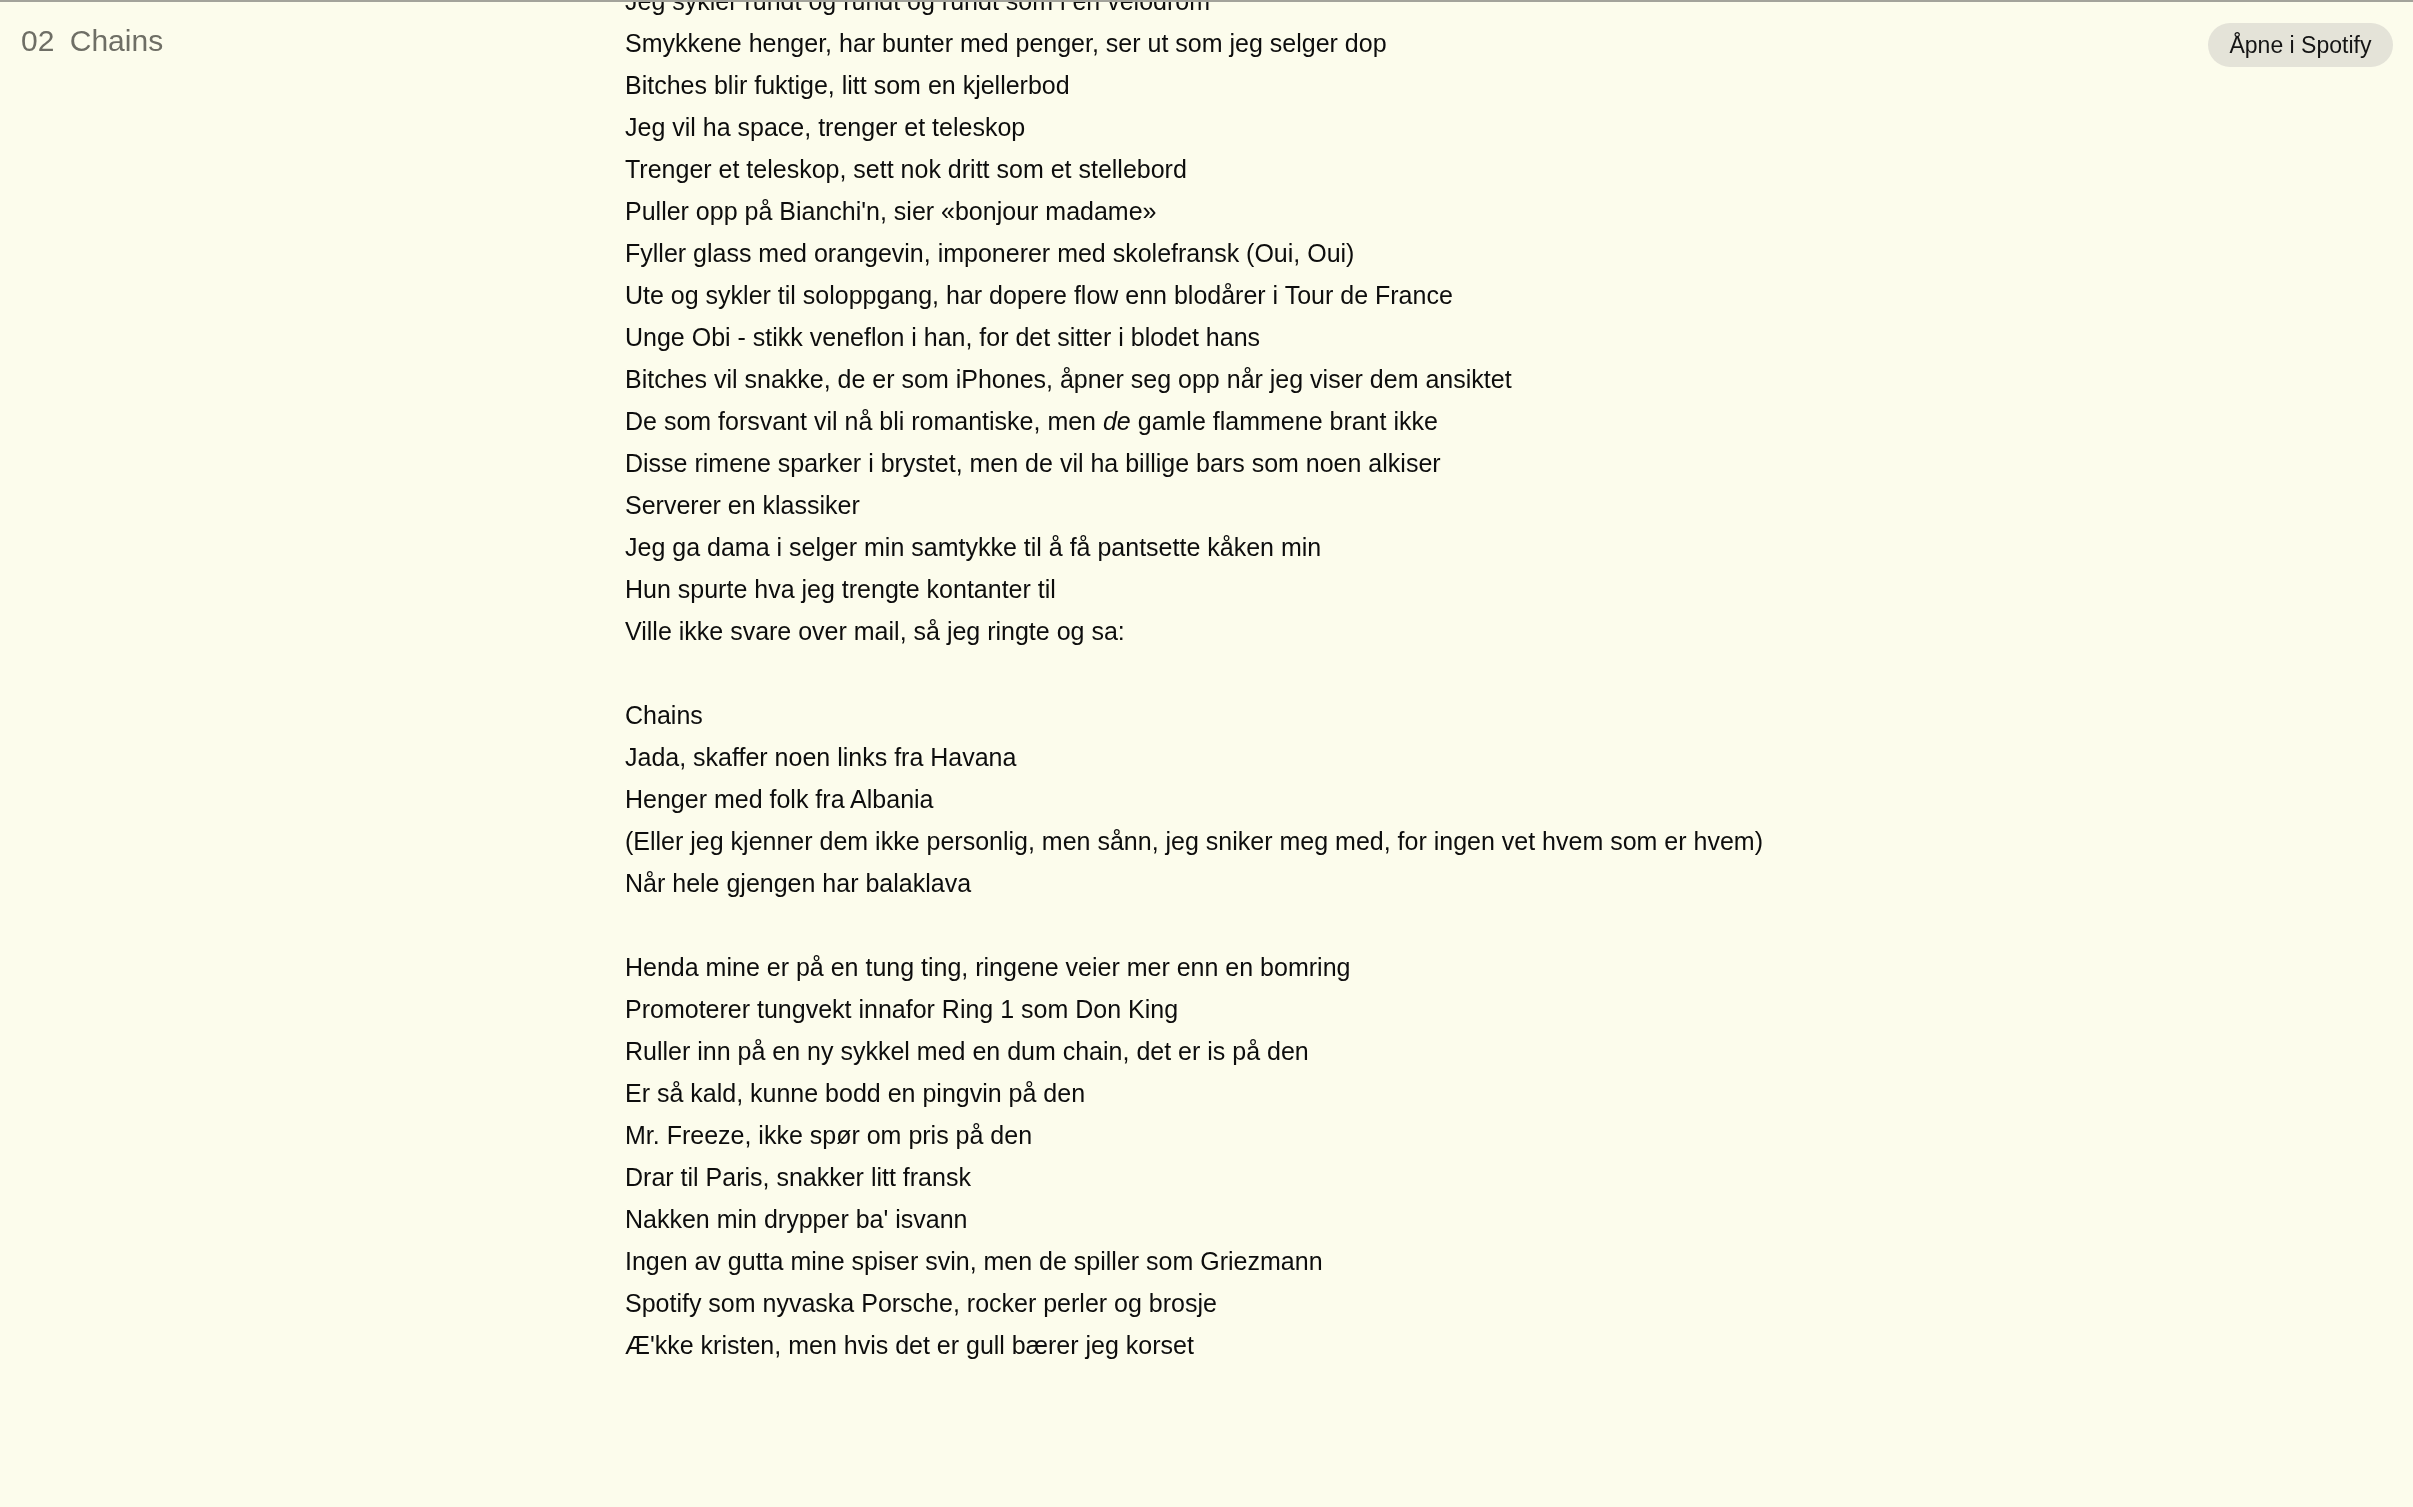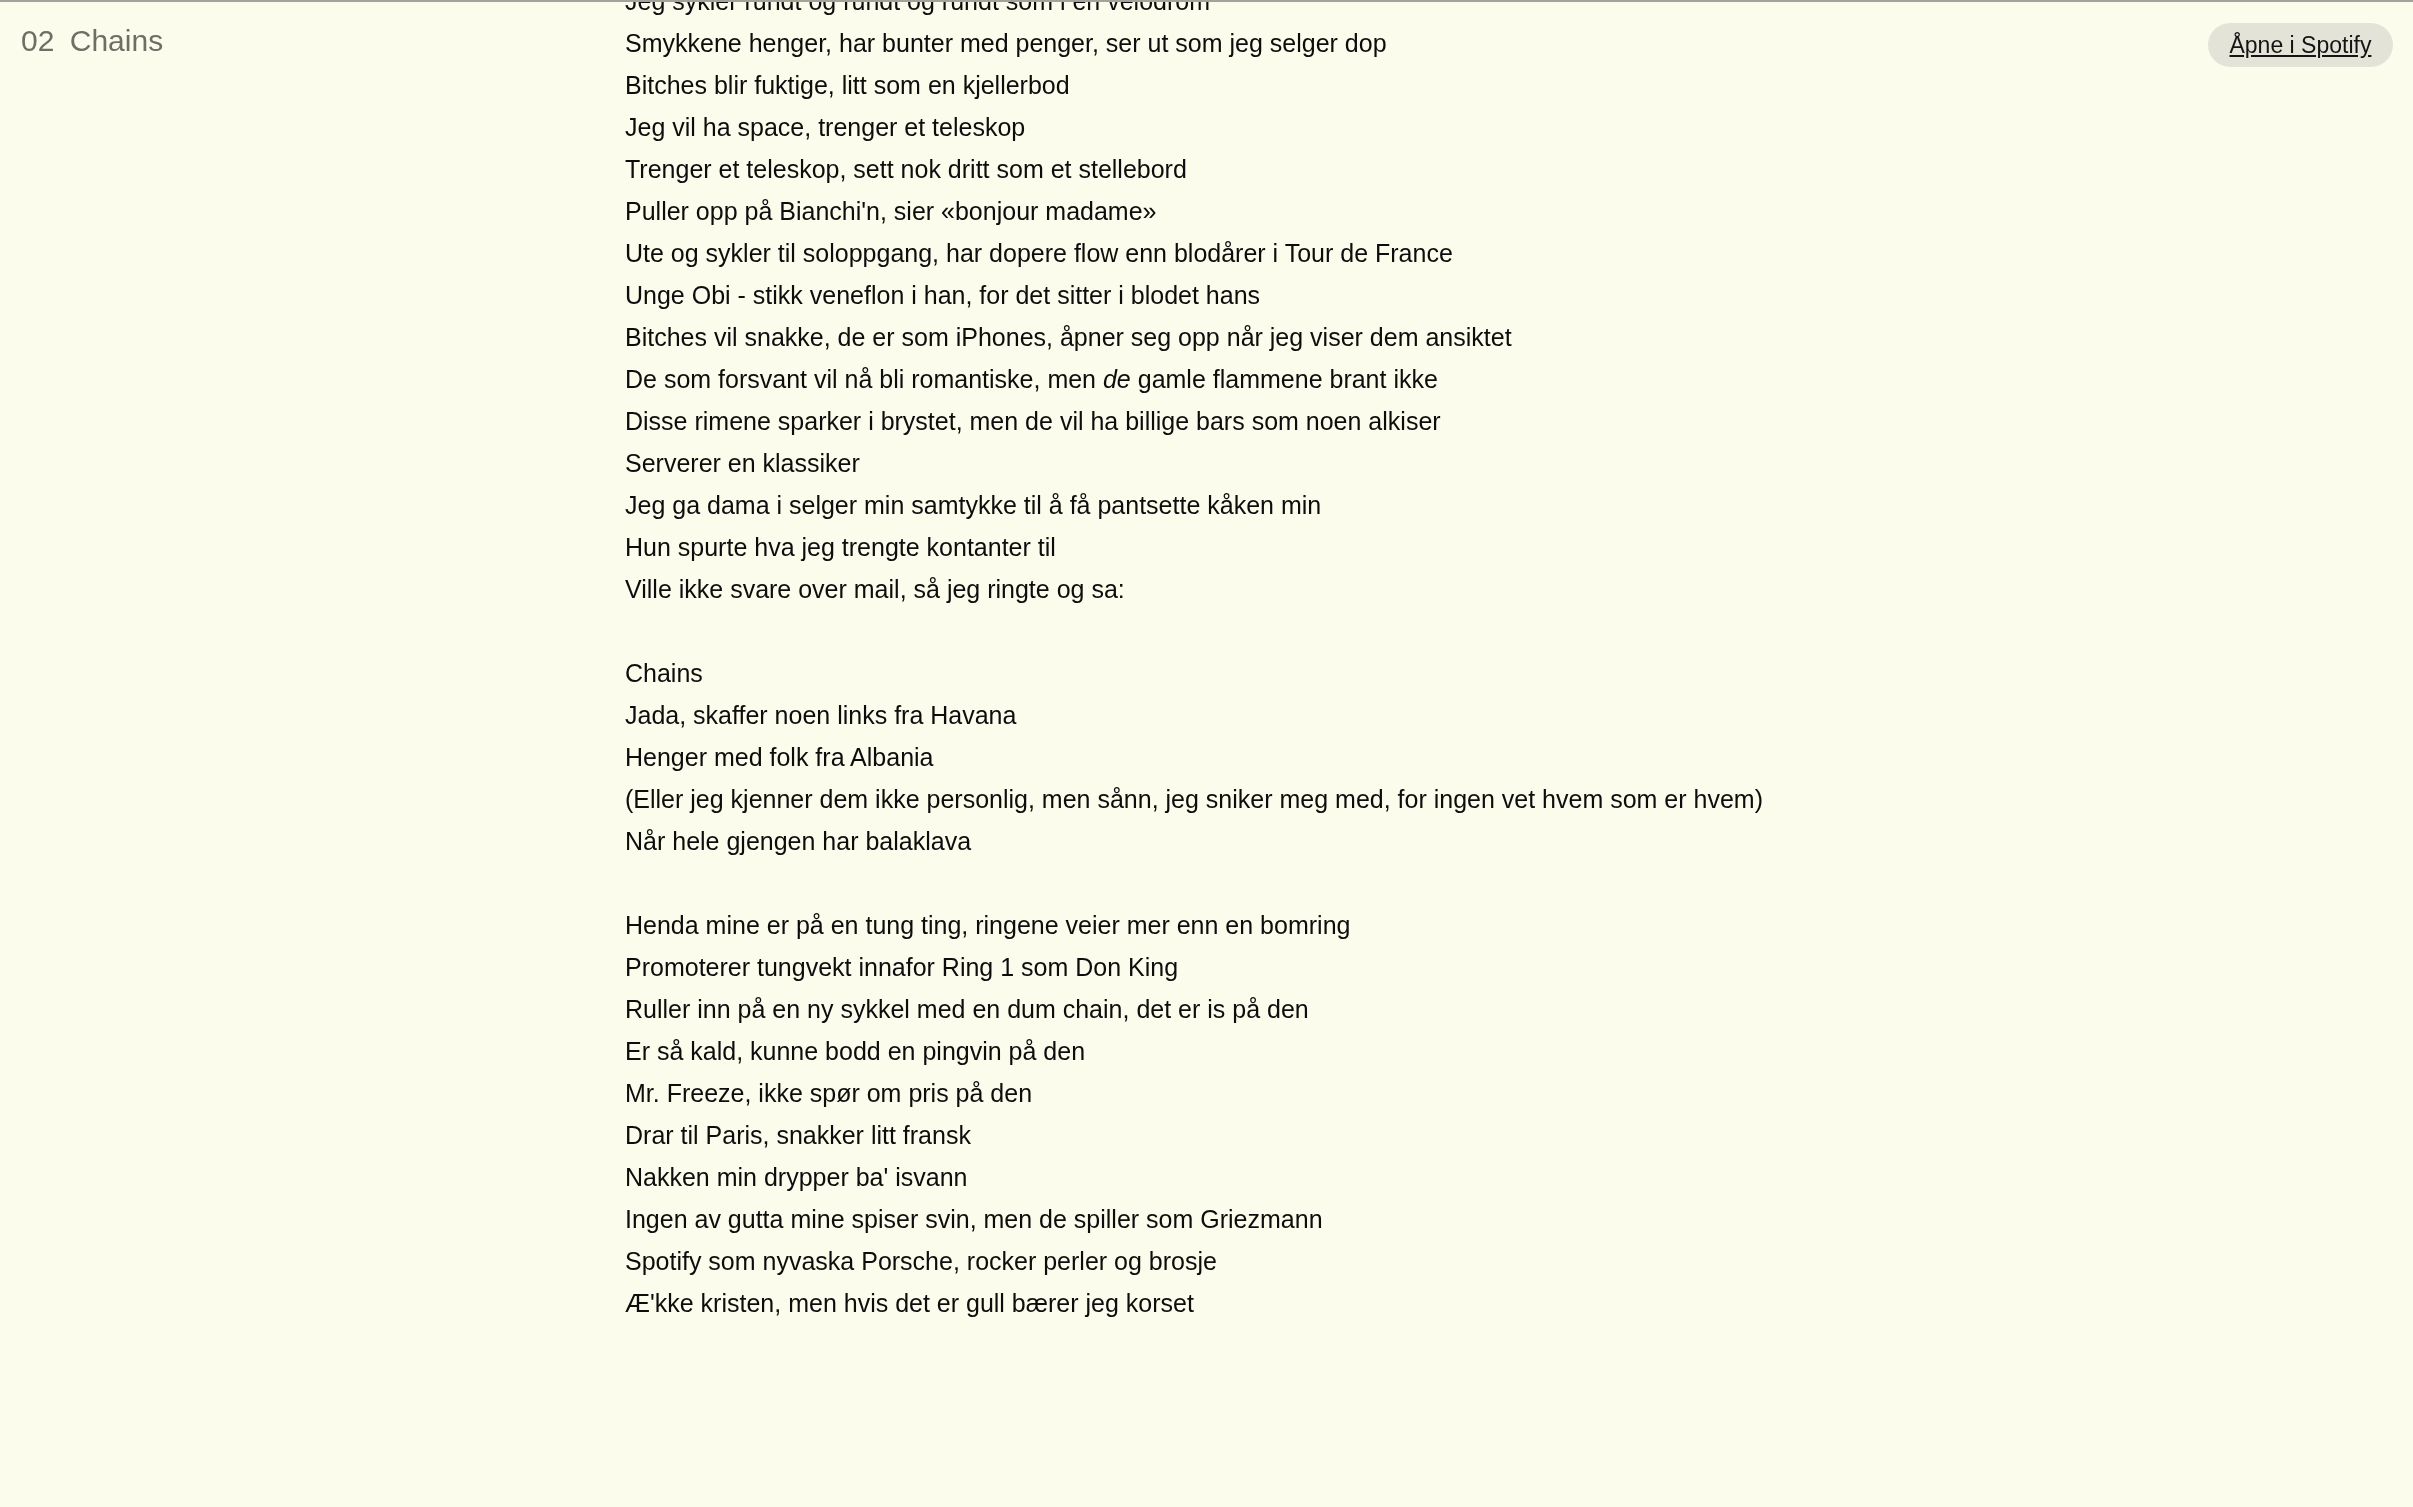--- a/index.html
+++ b/index.html
@@ -43,21 +43,20 @@
     border-radius:22.3px;
     background:var(--btn-bg);
     color:#141414;
     font-family:"Liberation Sans","DejaVu Sans",sans-serif;
     font-size:23px;
     display:flex;
     align-items:center;
     justify-content:center;
     white-space:nowrap;
     cursor:pointer;
-    text-decoration:underline;
   }
   .lyrics{
     position:absolute;
     left:625px;
     top:-21.6px;
     width:1690px;
     font-size:25px;
     line-height:42px;
     color:var(--txt);
   }
@@ -79,20 +78,21 @@
   <button class="spotify-btn">Åpne i Spotify</button>
 
   <div class="lyrics" id="lyrics">
       <div class="stanza">
         <div class="lyric-line">Jeg sykler rundt og rundt og rundt som i en velodrom</div>
         <div class="lyric-line">Smykkene henger, har bunter med penger, ser ut som jeg selger dop</div>
         <div class="lyric-line">Bitches blir fuktige, litt som en kjellerbod</div>
         <div class="lyric-line">Jeg vil ha space, trenger et teleskop</div>
         <div class="lyric-line">Trenger et teleskop, sett nok dritt som et stellebord</div>
         <div class="lyric-line">Puller opp på Bianchi'n, sier «bonjour madame»</div>
+        <div class="lyric-line">Fyller glass med orangevin, imponerer med skolefransk (Oui, Oui)</div>
         <div class="lyric-line">Ute og sykler til soloppgang, har dopere flow enn blodårer i Tour de France</div>
         <div class="lyric-line">Unge Obi - stikk veneflon i han, for det sitter i blodet hans</div>
         <div class="lyric-line">Bitches vil snakke, de er som iPhones, åpner seg opp når jeg viser dem ansiktet</div>
         <div class="lyric-line"><span>De som forsvant vil nå bli romantiske, men </span><em>de</em><span> gamle flammene brant ikke</span></div>
         <div class="lyric-line">Disse rimene sparker i brystet, men de vil ha billige bars som noen alkiser</div>
         <div class="lyric-line">Serverer en klassiker</div>
         <div class="lyric-line">Jeg ga dama i selger min samtykke til å få pantsette kåken min</div>
         <div class="lyric-line">Hun spurte hva jeg trengte kontanter til</div>
         <div class="lyric-line">Ville ikke svare over mail, så jeg ringte og sa:</div>
       </div>

